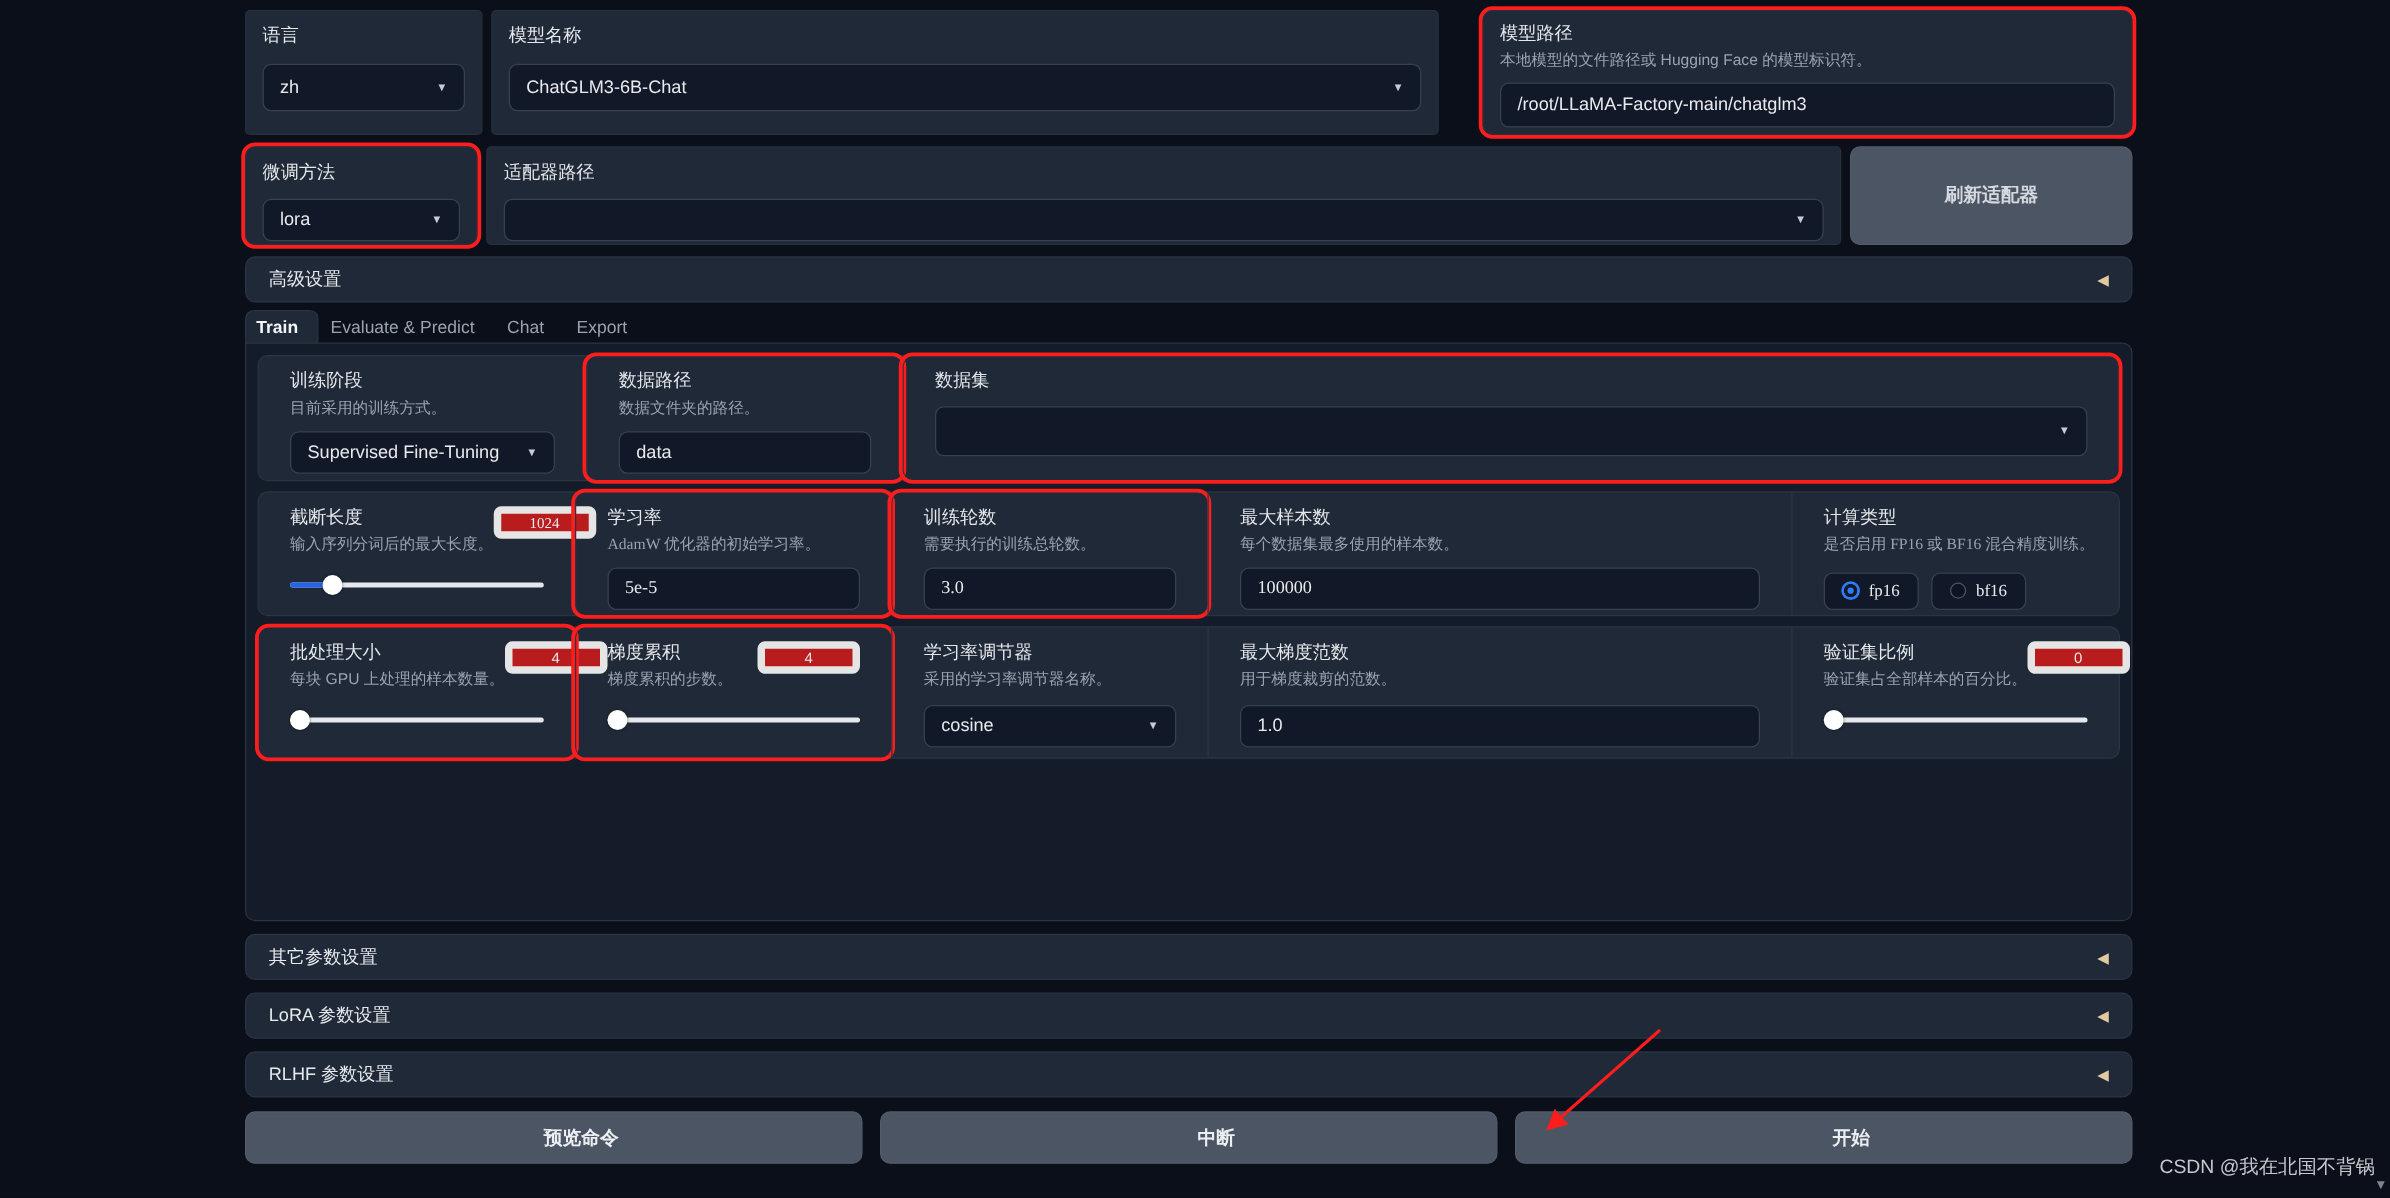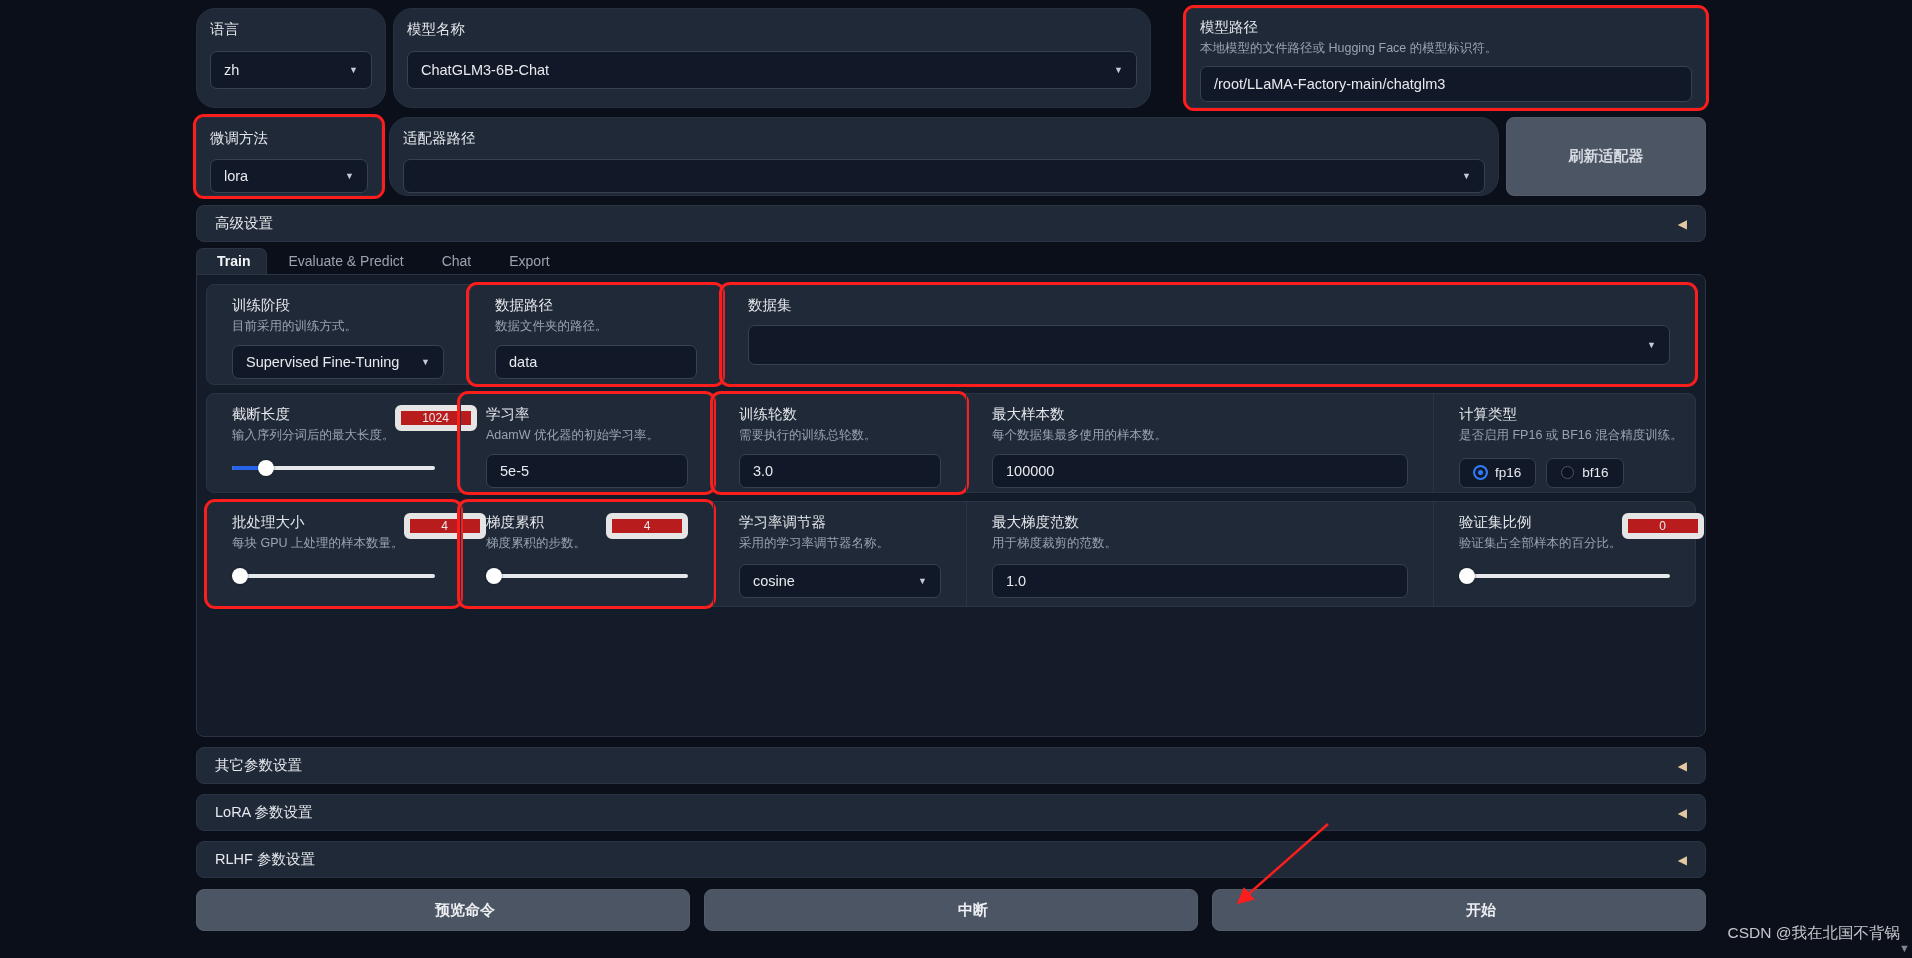--- a/index.html
+++ b/index.html
@@ -14,21 +14,21 @@
   .page {
     position: absolute;
     left: 196px; top: 0px;
     width: 1510px; height: 958px;
   }
 
   
   .panel {
     background: #1f2937;
     border: 1px solid #27303f;
-    border-radius: 19px;
+    border-radius: 4px;
   }
   .lbl {
     color: #e5e7eb;
     font-size: 14.5px;
     line-height: 1.3;
     white-space: nowrap;
   }
   .info {
     color: #9aa3b0;
     font-size: 12.5px;
@@ -71,21 +71,21 @@
   .box-adapter { flex: 1; position: relative; }
   .btn-grey {
     background: #4b5563;
     border: 1px solid #545c6a;
     border-radius: 8px;
     color: #d5d9e0;
     font-size: 15px;
     display:flex; align-items:center; justify-content:center;
     font-weight: 600;
   }
-  .btn-refresh { width: 200px; }
+  .btn-refresh { width: 226px; }
 
   
   .accordion {
     background: #1f2937;
     border: 1px solid #2b3444;
     border-radius: 8px;
     display: flex; align-items: center;
     padding: 0 18px;
     color: #e7e9ee;
     font-size: 14.5px;
@@ -97,21 +97,21 @@
     color: #e2c9a0;
     font-size: 12px;
   }
   .acc-adv { position:absolute; left:0; top:205px; width:100%; height:37px; }
 
   
   .tabs { position:absolute; left:0; top:249px; width:100%; height:26px; display:flex; align-items:flex-end; }
   .tab {
     font-size: 14px;
     color: #9aa3b0;
-    padding: 4px 16px 5px 20px;
+    padding: 4px 16px 5px 8px;
     border: 1px solid transparent;
     border-radius: 7px 7px 0 0;
   }
   .tab.active {
     color: #f2f4f7;
     background: #1f2937;
     border-color: #2b3444;
     border-bottom-color: #1f2937;
     font-weight: 600;
   }
@@ -138,21 +138,21 @@
   
   .r-data { height: 101px; margin-bottom: 8px; }
   .c-stage { width: 262px; }
   .c-dpath { width: 253px; }
   .c-dset  { flex: 1; }
   .c-preview { width: 180px; display:flex; align-items:center; justify-content:center; padding: 9px;}
   .btn-preview { width: 100%; height: 100%; background:#353d4c; border:1px solid #3e4657; border-radius:7px;
                  display:flex;align-items:center;justify-content:center;color:#9aa1ad;font-size:15px;font-weight:600;}
 
   
-  .r-p1 { height: 100px; margin-bottom: 8px; }
+  .r-p1 { height: 100px; margin-bottom: 8px; font-family: Liberation Serif, serif; }
   .c-cut { width: 253px; }
   .c-lr  { width: 253px; }
   .c-ep  { width: 253px; }
   .c-ms  { flex: 1; }
   .c-ct  { width: 262px; }
 
   
   .r-p2 { height: 106px; margin-bottom: 8px; }
   .c-bs { width: 253px; }
   .c-ga { width: 253px; }

